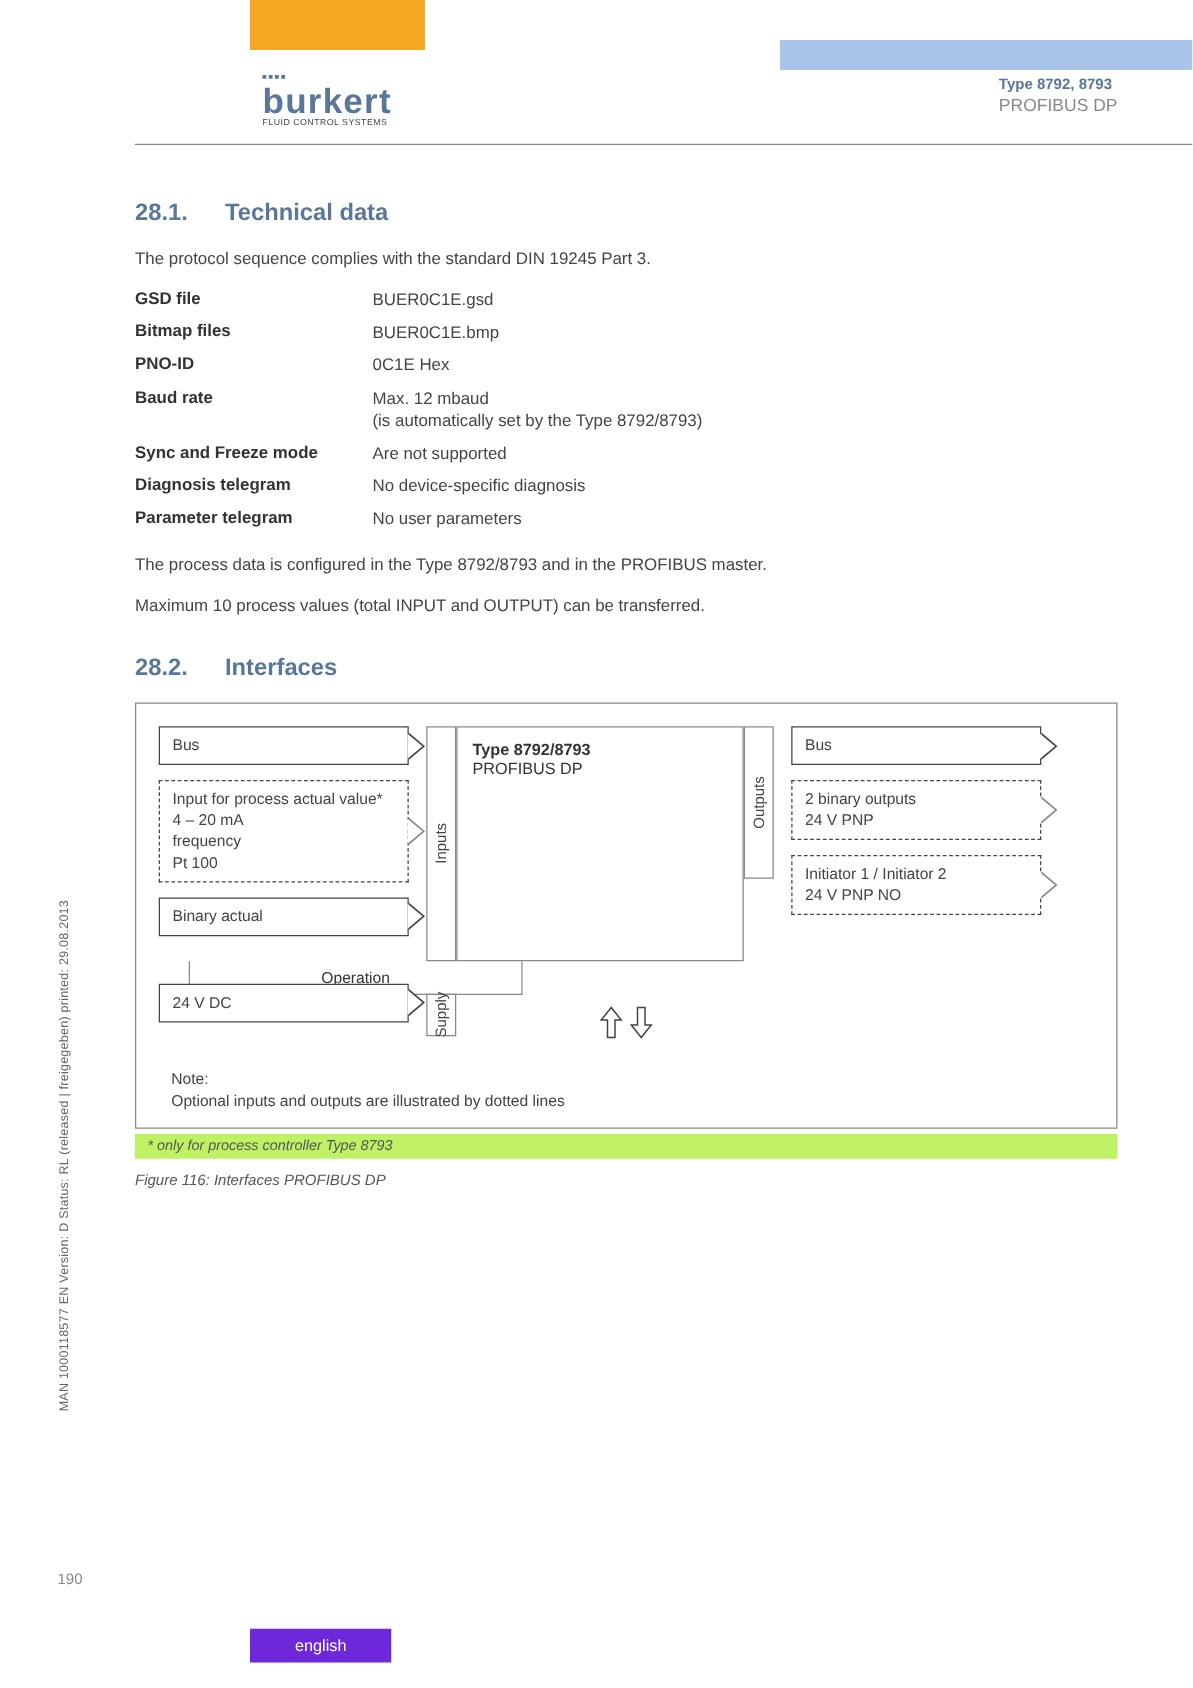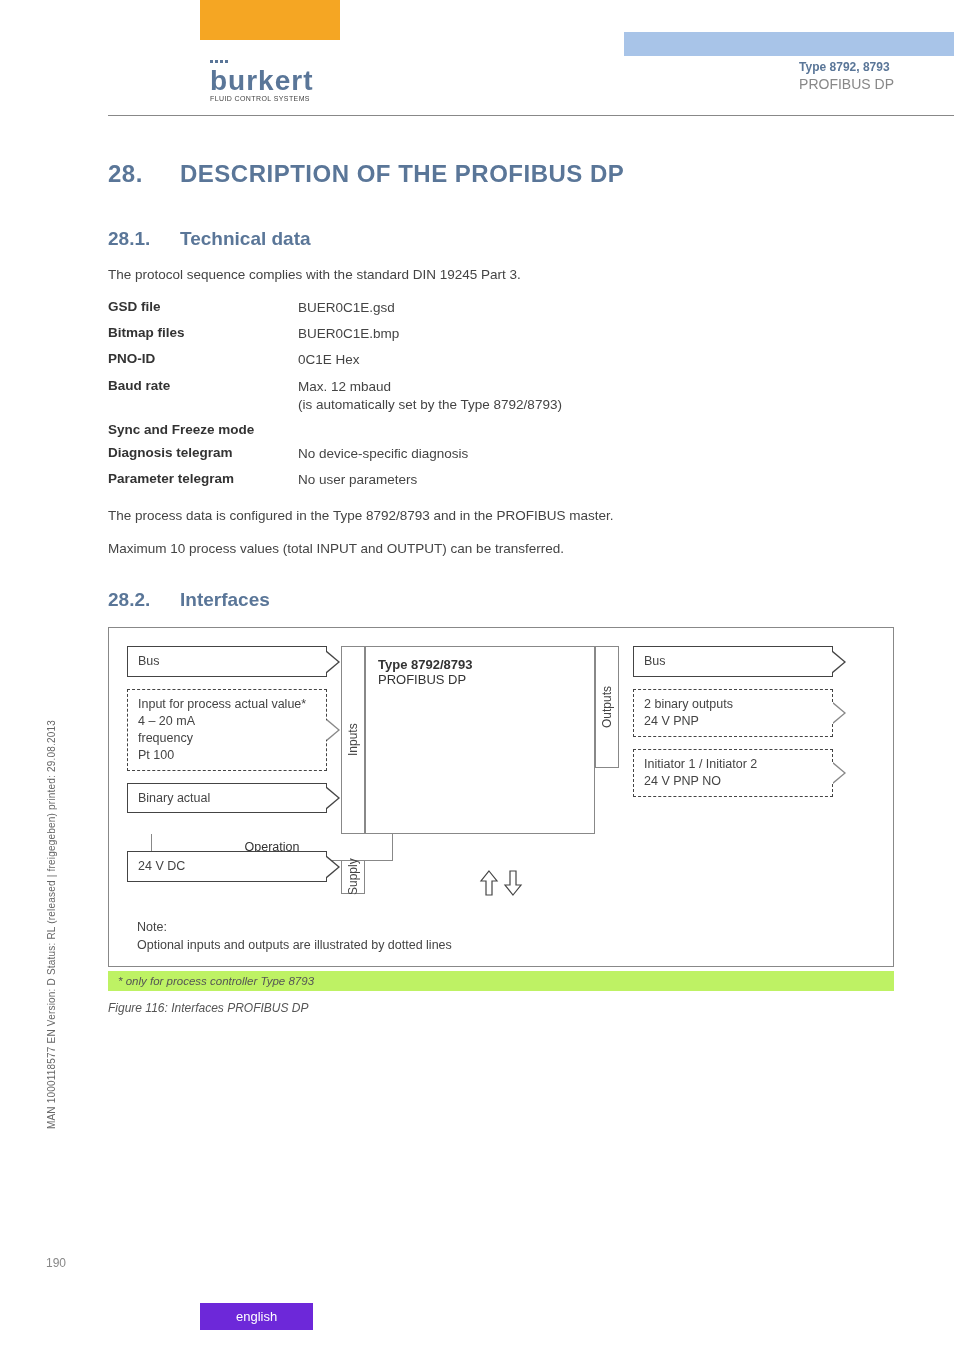--- a/index.html
+++ b/index.html
@@ -174,23 +174,20 @@
 </div>
 
 <div class="hr-top"></div>
 
 <div class="side-text">MAN  1000118577  EN  Version: D  Status: RL (released | freigegeben)  printed: 29.08.2013</div>
 <div class="page-num">190</div>
 <div class="eng-tab">english</div>
 
 <div class="content">
 
-  <h1 class="sec">
-    <span class="num">28.</span><span>DESCRIPTION OF THE PROFIBUS DP</span>
-  </h1>
 
   <h2 class="sub">
     <span class="num">28.1.</span><span>Technical data</span>
   </h2>
 
   <p class="para">The protocol sequence complies with the standard DIN 19245 Part 3.</p>
 
   <div class="spec-table">
     <div class="spec-row">
         <div class="spec-label">GSD file</div>
@@ -204,20 +201,21 @@
         <div class="spec-label">PNO-ID</div>
         <div class="spec-val">0C1E Hex</div>
       </div>
     <div class="spec-row">
         <div class="spec-label">Baud rate</div>
         <div class="spec-val" style="white-space:pre-line;">Max. 12 mbaud
 (is automatically set by the Type 8792/8793)</div>
       </div>
     <div class="spec-row">
         <div class="spec-label">Sync and Freeze mode</div>
+        <div class="spec-val">Are not supported</div>
       </div>
     <div class="spec-row">
         <div class="spec-label">Diagnosis telegram</div>
         <div class="spec-val">No device-specific diagnosis</div>
       </div>
     <div class="spec-row">
         <div class="spec-label">Parameter telegram</div>
         <div class="spec-val">No user parameters</div>
       </div>
   </div>
@@ -262,21 +260,21 @@
 
       <div class="dg-right" style="max-width:200px; margin-left:14px;">
         <div class="tag arrow-r">Bus</div>
         <div class="tag dashed arrow-r" style="white-space:pre-line;">2 binary outputs
 24 V PNP</div>
         <div class="tag dashed arrow-r" style="white-space:pre-line;">Initiator 1 / Initiator 2
 24 V PNP NO</div>
       </div>
     </div>
 
-    <div class="op-box" style="width:242px; margin-top:-60px;">Operation</div>
+    <div class="op-box" style="width:267px; margin-top:-60px;">Operation</div>
     <div class="arrows-op">
       <svg class="oparrow" viewBox="0 0 20 28">
           <path d="M10 2 L18 12 L13 12 L13 26 L7 26 L7 12 L2 12 Z" fill="none" stroke="#444" stroke-width="1.2"></path>
         </svg>
       <svg class="oparrow" viewBox="0 0 20 28">
           <path d="M10 26 L18 16 L13 16 L13 2 L7 2 L7 16 L2 16 Z" fill="none" stroke="#444" stroke-width="1.2"></path>
         </svg>
     </div>
     <div class="note-box">
       <span>Note:</span><br>

